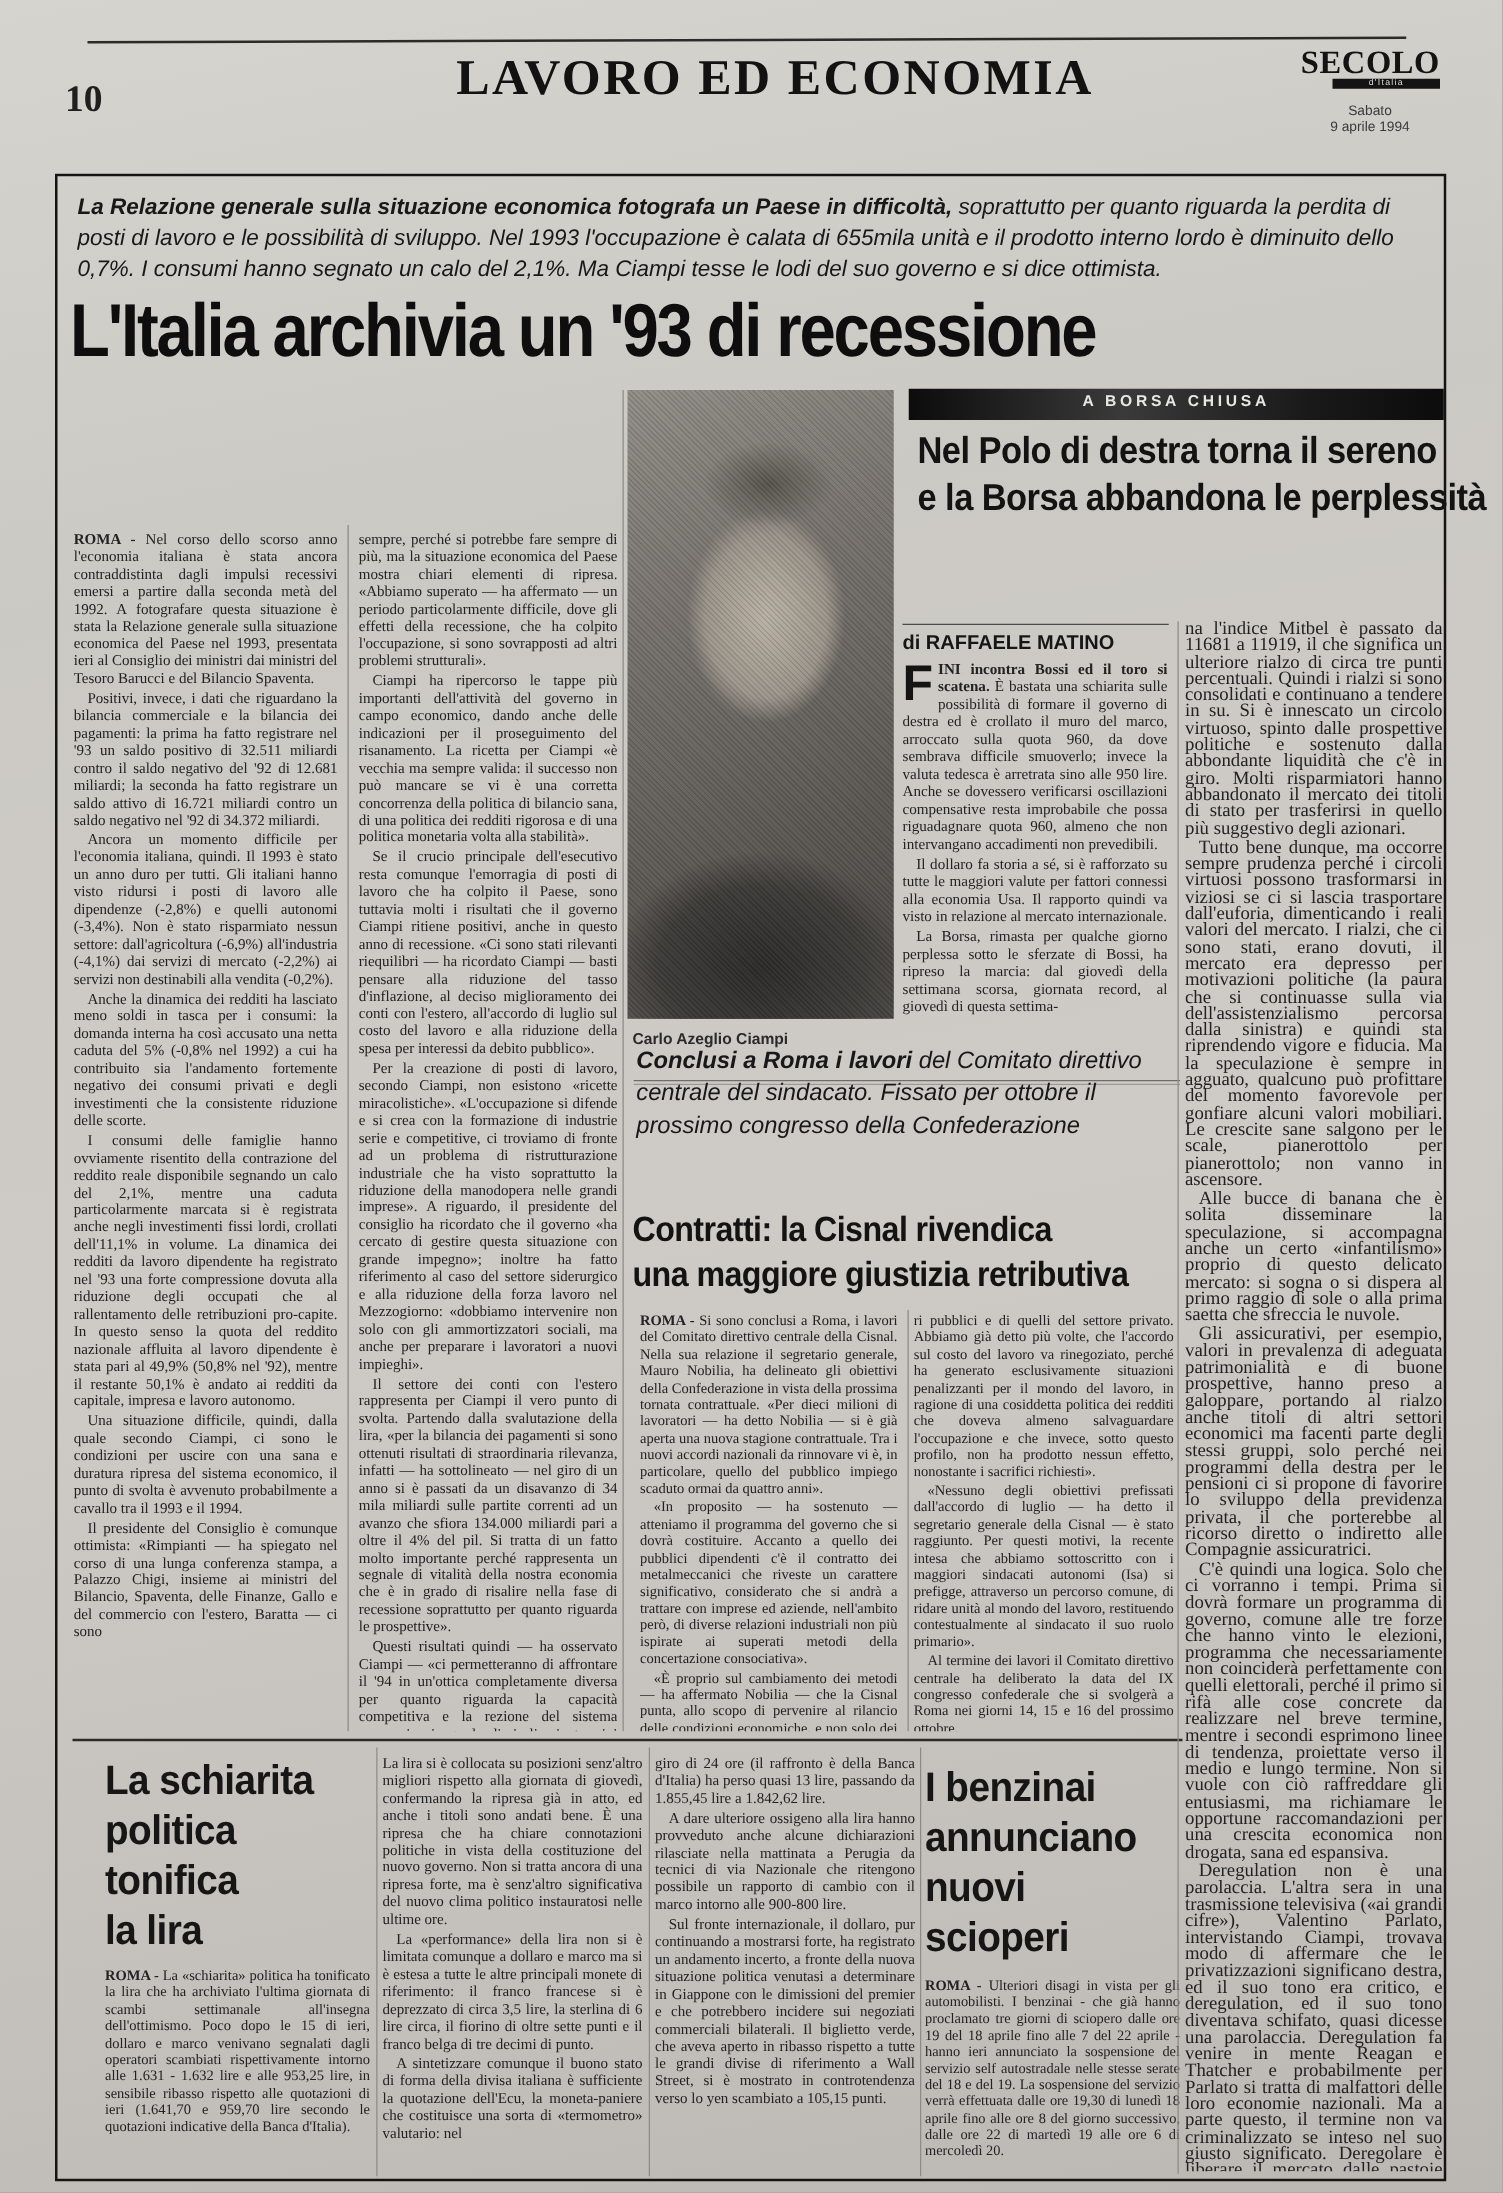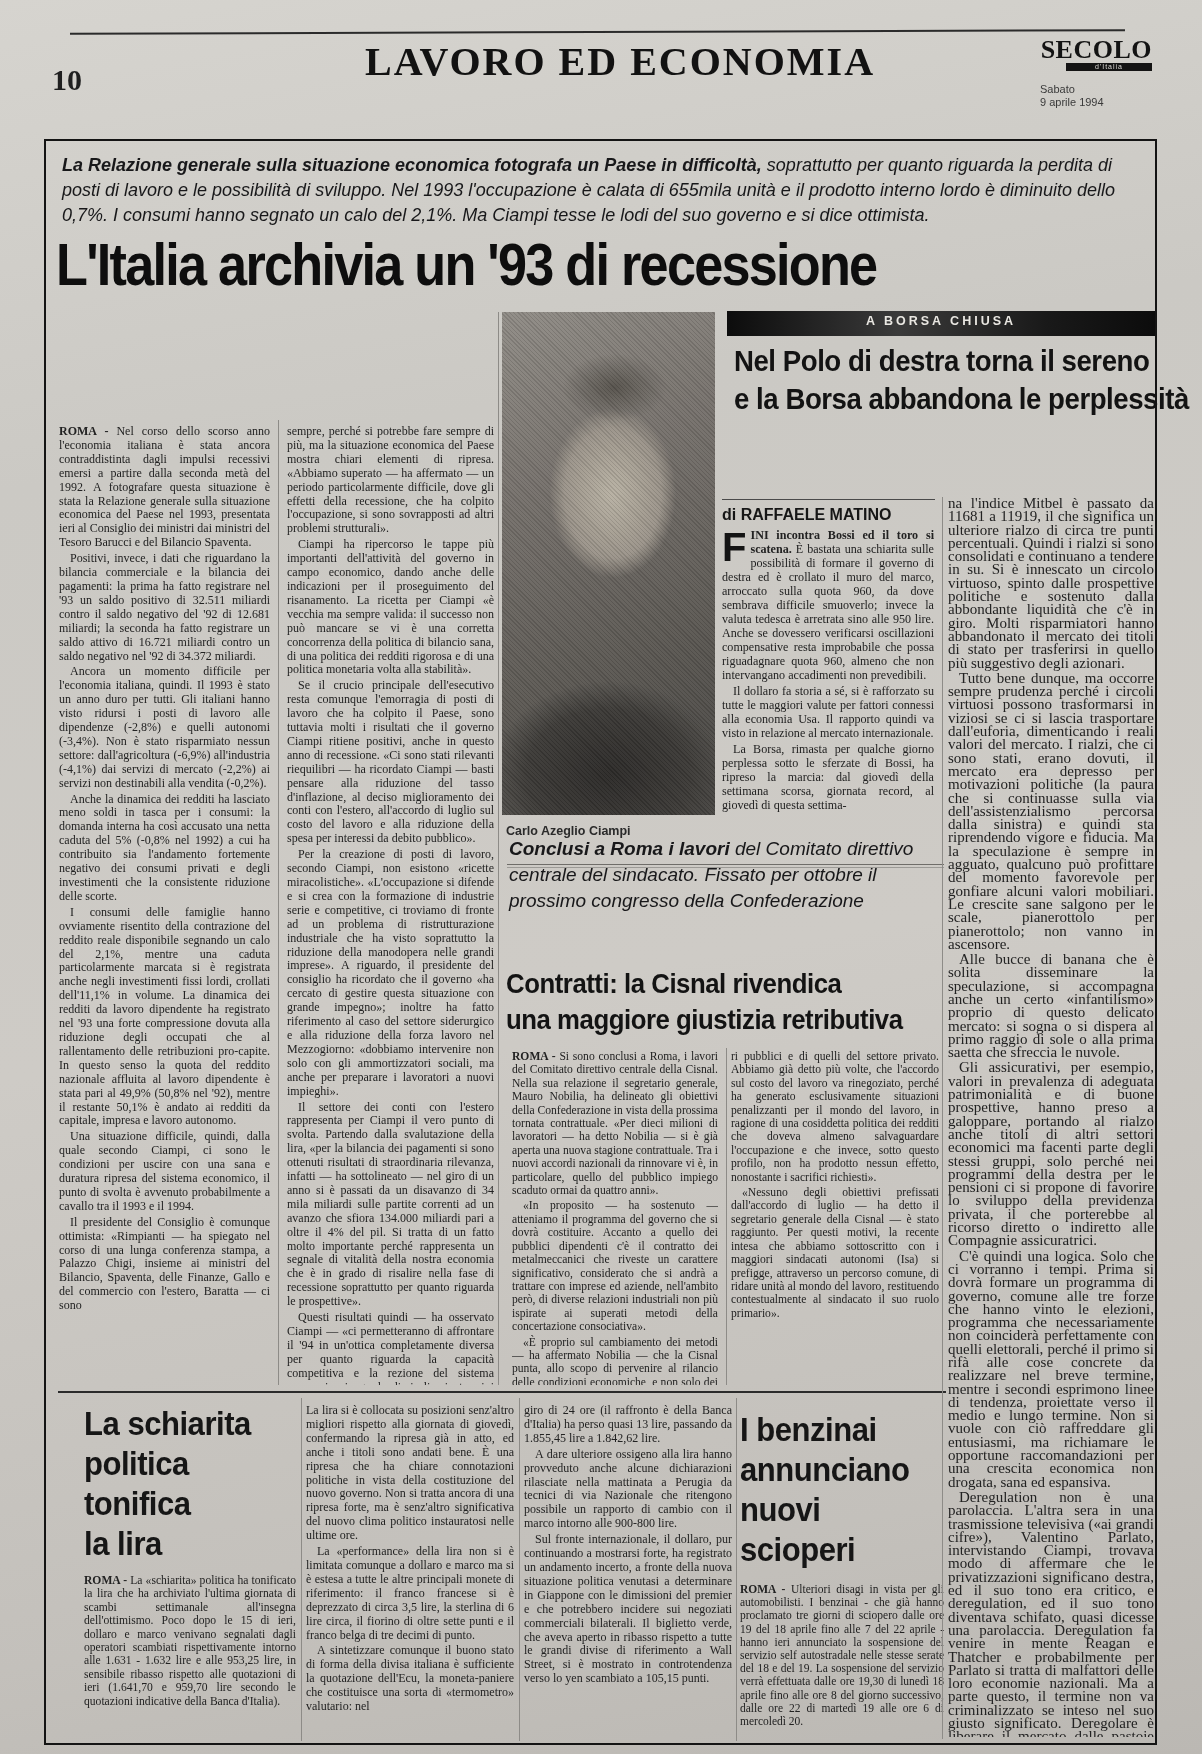--- a/index.html
+++ b/index.html
@@ -59,21 +59,21 @@
       radial-gradient(88px 118px at 52% 36%, #b8b1a3 0%, #9b948a 55%, rgba(0,0,0,0) 72%),
       radial-gradient(150px 120px at 50% 92%, #2c2a28 0%, #3d3b38 55%, rgba(0,0,0,0) 78%),
       linear-gradient(155deg,#908c86 0%,#746f6a 35%,#5a5752 70%,#474542 100%);
   }
   .halftone{
     position:absolute;inset:0;
     background:repeating-linear-gradient(45deg, rgba(0,0,0,0.10) 0 1px, rgba(255,255,255,0.03) 1px 3px);
   }
   .masthead{font-family:"Liberation Serif",serif;font-weight:bold;font-size:26px;letter-spacing:0.5px;color:#131313;line-height:24px;}
   .mastbar{background:#141414;color:#dddbd6;font-family:"Liberation Sans",sans-serif;font-size:7px;text-align:center;line-height:8px;letter-spacing:1px;}
-  .dateline-sm{font-family:"Liberation Sans",sans-serif;font-size:11px;color:#3a3a3a;text-align:left;line-height:13px;}
+  .dateline-sm{font-family:"Liberation Sans",sans-serif;font-size:11px;color:#3a3a3a;text-align:center;line-height:13px;}
 </style>
 </head>
 <body>
 
 <div id="page">
 
   <div class="abs hline" style="left:70px;top:31px;width:1055px;transform:rotate(-0.2deg);"></div>
   <div class="abs serifb" style="left:52px;top:40px;font-size:30px;margin-top:23px;">10</div>
   <div class="abs serifb" style="left:300px;top:38px;width:640px;text-align:center;font-size:40px;letter-spacing:2px;color:#121212;">LAVORO ED ECONOMIA</div>
   <div class="abs" style="left:1040px;top:38px;width:112px;">
@@ -148,20 +148,21 @@
   </div>
 
   <div class="abs col" style="left:512px;top:1050px;width:206px;height:335px;font-size:11.6px;line-height:13.4px;">
     <p class="noind"><b class="dl">ROMA -</b><span> Si sono conclusi a Roma, i lavori del Comitato direttivo centrale della Cisnal. Nella sua relazione il segretario generale, Mauro Nobilia, ha delineato gli obiettivi della Confederazione in vista della prossima tornata contrattuale. «Per dieci milioni di lavoratori — ha detto Nobilia — si è già aperta una nuova stagione contrattuale. Tra i nuovi accordi nazionali da rinnovare vi è, in particolare, quello del pubblico impiego scaduto ormai da quattro anni».</span></p>
     <p>«In proposito — ha sostenuto — atteniamo il programma del governo che si dovrà costituire. Accanto a quello dei pubblici dipendenti c'è il contratto dei metalmeccanici che riveste un carattere significativo, considerato che si andrà a trattare con imprese ed aziende, nell'ambito però, di diverse relazioni industriali non più ispirate ai superati metodi della concertazione consociativa».</p>
     <p>«È proprio sul cambiamento dei metodi — ha affermato Nobilia — che la Cisnal punta, allo scopo di pervenire al rilancio delle condizioni economiche, e non solo dei lavorato-</p>
   </div>
   <div class="abs col" style="left:731px;top:1050px;width:208px;height:335px;font-size:11.6px;line-height:13.4px;">
     <p class="noind">ri pubblici e di quelli del settore privato. Abbiamo già detto più volte, che l'accordo sul costo del lavoro va rinegoziato, perché ha generato esclusivamente situazioni penalizzanti per il mondo del lavoro, in ragione di una cosiddetta politica dei redditi che doveva almeno salvaguardare l'occupazione e che invece, sotto questo profilo, non ha prodotto nessun effetto, nonostante i sacrifici richiesti».</p>
     <p>«Nessuno degli obiettivi prefissati dall'accordo di luglio — ha detto il segretario generale della Cisnal — è stato raggiunto. Per questi motivi, la recente intesa che abbiamo sottoscritto con i maggiori sindacati autonomi (Isa) si prefigge, attraverso un percorso comune, di ridare unità al mondo del lavoro, restituendo contestualmente al sindacato il suo ruolo primario».</p>
+    <p>Al termine dei lavori il Comitato direttivo centrale ha deliberato la data del IX congresso confederale che si svolgerà a Roma nei giorni 14, 15 e 16 del prossimo ottobre.</p>
   </div>
 
   <div class="abs hline" style="left:58px;top:1391px;width:888px;"></div>
 
   <div class="abs" style="left:84px;top:1404px;">
     <div class="bighead">La schiarita</div>
     <div class="bighead">politica</div>
     <div class="bighead">tonifica</div>
     <div class="bighead">la lira</div>
   </div>

